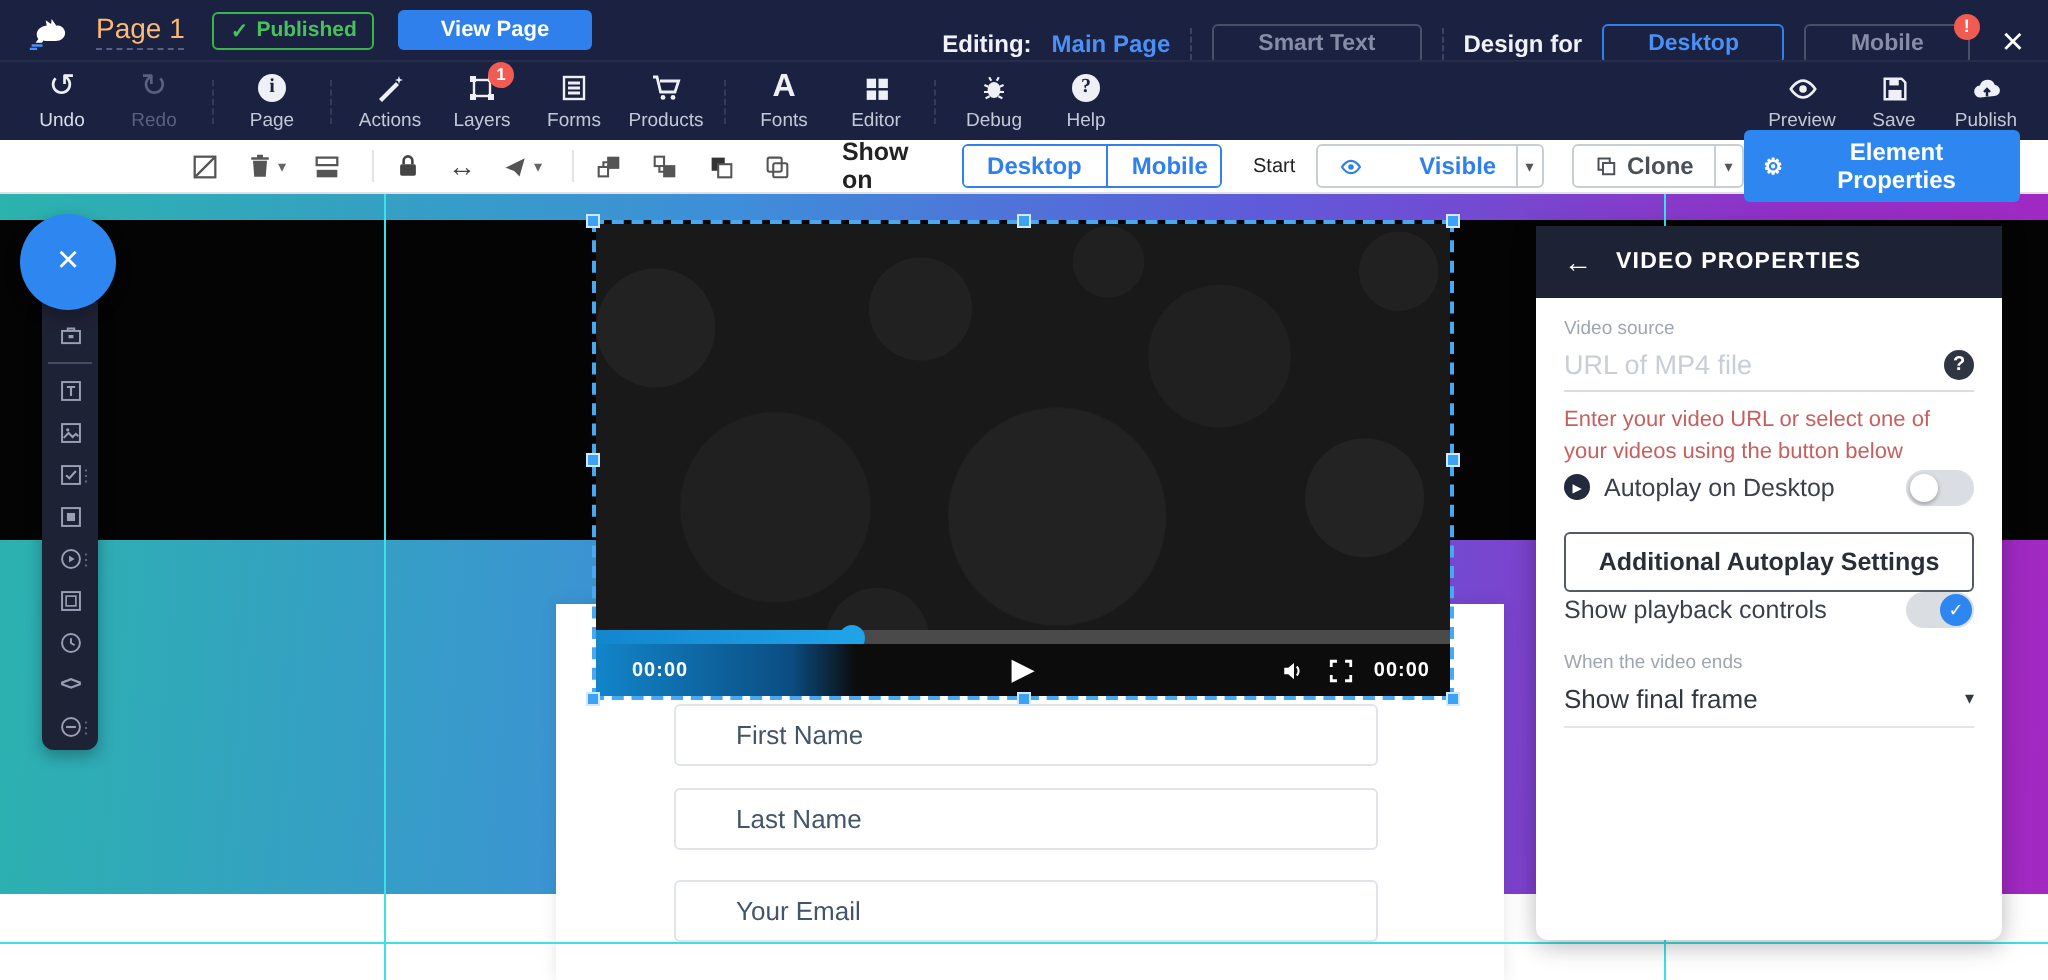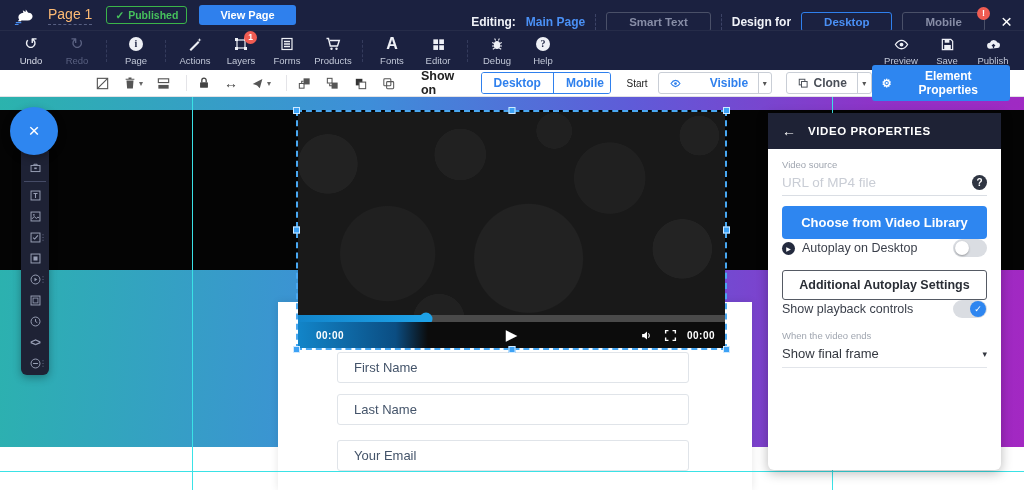--- a/index.html
+++ b/index.html
@@ -73,21 +73,21 @@
 
   
   .canvas { position:absolute; left:0; top:97px; width:1024px; height:393px; background:#fff; overflow:hidden; }
   .hero { position:absolute; left:0; top:0; width:1024px; height:350px;
           background:linear-gradient(95deg,#2bb3ad 0%,#3e8ed9 35%,#5f5bd8 60%,#9230c6 85%,#a328c2 100%); }
   .blackrow { position:absolute; left:0; top:13px; width:1024px; height:160px; background:#040404; }
   .bottom-white { position:absolute; left:0; top:350px; width:1024px; height:43px; background:#fff; }
   .white-card { position:absolute; left:278px; top:205px; width:474px; height:188px; background:#fff;
                 box-shadow:0 0 8px rgba(0,0,0,.10); z-index:4; }
   .ffield { position:absolute; left:59px; width:352px; height:31px; border:1px solid #e0e4e9;
-            border-radius:3px; background:#fff; color:#44546a; font-size:13px; padding:0 16px;
+            border-radius:3px; background:#fff; color:#44546a; font-size:13px; padding:0 30px;
             font-family:"Liberation Sans", sans-serif; width:352px; }
   .ffield::placeholder { color:#44546a; opacity:1; }
 
   .guide-v { position:absolute; top:0; bottom:0; width:1px; background:#3ae2e6; z-index:5; }
   .guide-h { position:absolute; left:0; width:1024px; height:1px; background:#3ae2e6; z-index:5; }
 
   
   .video { position:absolute; left:296px; top:13px; width:431px; height:240px; z-index:6;
            border:2px dashed #49a8f2; }
   .vbody { position:absolute; inset:0; background-color:#191919; overflow:hidden;
@@ -526,21 +526,21 @@
       <div class="panel-head">
         <span class="back">←</span>
         <span class="ttl">VIDEO PROPERTIES</span>
       </div>
       <div class="panel-body">
         <div class="p-label">Video source</div>
         <div class="p-inputrow">
           <input class="p-input" readonly="" placeholder="URL of MP4 file" style="">
           <span class="help-dot">?</span>
         </div>
-        <button class="p-bluebtn">Choose from Video Library</button>
+        <div class="p-error">Enter your video URL or select one of your videos using the button below</div>
 
         <div class="p-row">
           <span class="play-ic">▶</span>
           <span class="txt">Autoplay on Desktop</span>
           <span class="spacer"></span>
           <span class="toggle">
               <span class="knob"></span>
             </span>
         </div>
 

